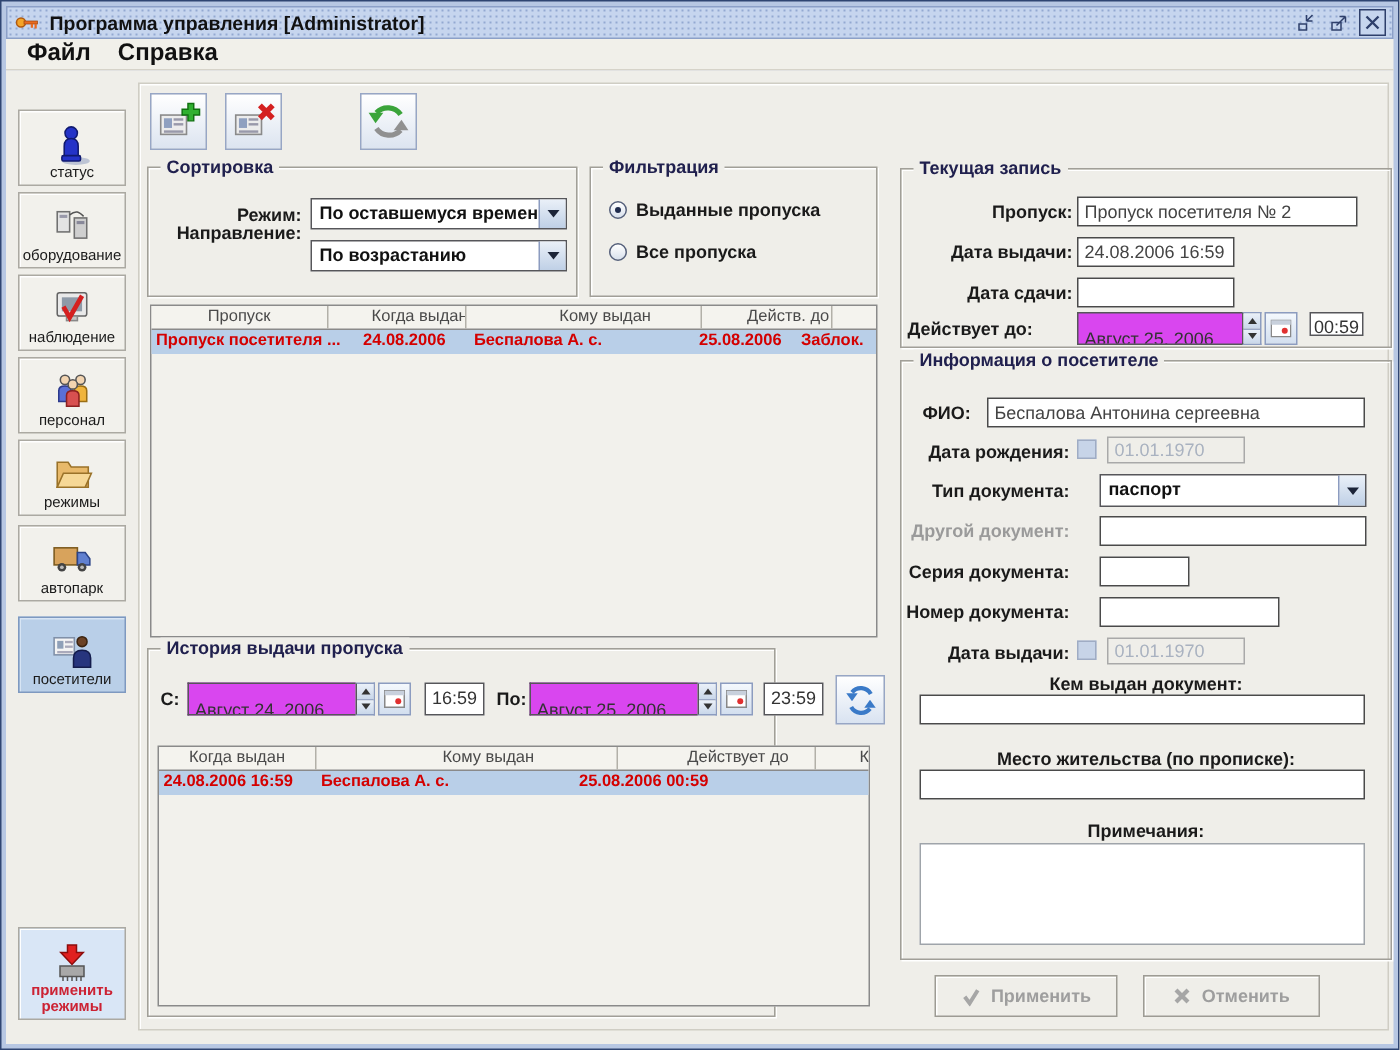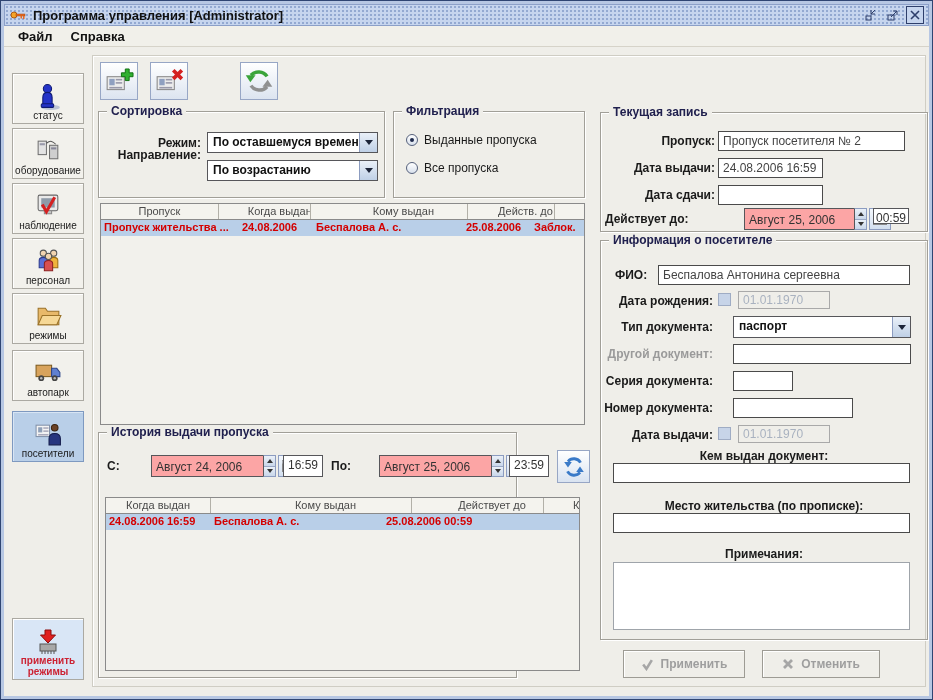--- a/index.html
+++ b/index.html
@@ -11,21 +11,21 @@
               background-color:#C6D5EE;
               background-image:radial-gradient(#93A9D1 1px, transparent 1px);
               background-size:4px 4px; border:1px solid #8CA0C8; }
   .title { flex:1; margin-left:6px; font-size:13px; font-weight:bold; color:#111; }
   .win-controls { display:flex; align-items:center; gap:4px; }
   .win-glyph { width:18px; height:18px; display:flex; align-items:center; justify-content:center; cursor:default; }
   .win-close { border:1px solid #2E3F6B; background:#C6D5EE; }
   
   .menubar { height:21px; background:#F1F0EA; border-bottom:1px solid #D6D3C9;
              display:flex; align-items:center; padding-left:6px; gap:2px; }
-  .menu-item { font-size:13px; font-weight:bold; color:#111; padding:2px 8px; }
+  .menu-item { font-size:16px; font-weight:bold; color:#111; padding:2px 8px; }
   
   .client { position:relative; height:649px; background:#EFEEE9; overflow:hidden; }
   .panel-outline { position:absolute; left:88px; top:8px; width:834px; height:632px;
                    border:1px solid #CFCDC4; box-shadow:inset 1px 1px 0 #fff; }
   
   .sidebar { position:absolute; left:2px; top:4px; width:84px; height:641px; }
   .side-btn { position:absolute; left:6px; width:72px; height:51px; background:#F2F1EC;
               border:1px solid #ABA9A2; box-shadow:inset 1px 1px 0 #fff;
               display:flex; flex-direction:column; align-items:center; justify-content:flex-end;
               padding-bottom:2px; cursor:default; }
@@ -54,37 +54,37 @@
   .tri-up-s { width:0; height:0; border-left:3px solid transparent; border-right:3px solid transparent;
               border-bottom:4px solid #333; }
   .tri-dn-s { width:0; height:0; border-left:3px solid transparent; border-right:3px solid transparent;
               border-top:4px solid #333; }
   
   .radio-row { position:absolute; display:flex; align-items:center; gap:6px; }
   .radio { width:12px; height:12px; border-radius:50%; border:1px solid #56617C;
            background:linear-gradient(#FFFFFF,#D8E0EC); position:relative; }
   .radio.sel::after { content:""; position:absolute; left:3px; top:3px; width:4px; height:4px;
                       border-radius:50%; background:#1F2B4D; }
-  .radio-lbl { font-size:12px; font-weight:normal; color:#1a1a1a; }
+  .radio-lbl { font-size:12px; font-weight:bold; color:#1a1a1a; }
   
   .tbl { position:absolute; border:1px solid #8A8A8A; background:#F2F1EC; }
   .thead { display:flex; height:16px; border-bottom:1px solid #8A8A8A; background:#F4F3EE;gap:29px; }
   .th { font-size:11px; color:#4A4A4A; text-align:center; border-right:1px solid #B2B0A8;
         overflow:hidden; white-space:nowrap; line-height:15px; }
   .th:last-child { border-right:none; }
   .trow { display:flex; height:16px; background:#B9CFE8; cursor:default; }
   .td { font-size:11px; font-weight:bold; color:#D40000; padding:0 3px; overflow:hidden;
         white-space:nowrap; line-height:15px; }
   
   .tfield { position:absolute; background:#fff; border:1px solid #4A4A4A; font-family:inherit;
             font-size:12px; color:#444; padding:1px 4px; }
   .tfield.dis { background:transparent; border-color:#A9A9A9; color:#A9B2C0; }
   .tfield.notes { border-color:#9FA4AA; }
-  .dtext { background:#fca5a5; border:1px solid #56565A; border-right:none; font-size:12px;
-           color:#333; padding:4px 4px; overflow:hidden; white-space:nowrap;margin-left:26px; }
+  .dtext { background:#d946ef; border:1px solid #56565A; border-right:none; font-size:12px;
+           color:#333; padding:10px 4px; overflow:hidden; white-space:nowrap; }
   .timefield { position:absolute; background:#fff; border:1px solid #56565A; font-size:12px;
                color:#333; text-align:center; line-height:19px; }
   .spin { width:13px; display:flex; flex-direction:column; border:1px solid #8C9CC0; border-left:1px solid #56565A; }
   .spin > div { flex:1; background:linear-gradient(#EAF0F8,#C9D7EA); display:flex;
                 align-items:center; justify-content:center; }
   .spin > div:first-child { border-bottom:1px solid #9AA8C6; }
   .calbtn { width:22px; background:linear-gradient(#F4F8FD,#D3DFEF); border:1px solid #8C9CC0;
             margin-left:2px; display:flex; align-items:center; justify-content:center; cursor:default; }
   .drow { position:absolute; display:flex; align-items:stretch; height:22px; }
   .checkbox { position:absolute; width:13px; height:13px; background:#C7D4E8; border:1px solid #9FACC4; }
@@ -292,21 +292,21 @@
 
     <div class="tbl" style="left:96px;top:156px;width:485px;height:222px">
       <div class="thead">
         <span class="th" style="width:138px">Пропуск</span>
         <span class="th" style="width:74px">Когда выдан</span>
         <span class="th" style="width:150px">Кому выдан</span>
         <span class="th" style="width:68px">Действ. до</span>
         <span class="th" style="flex:1">Статус</span>
       </div>
       <div class="trow">
-        <span class="td" style="width:138px">Пропуск жительства ...</span>
+        <span class="td" style="width:138px">Пропуск посетителя ...</span>
         <span class="td" style="width:74px">24.08.2006</span>
         <span class="td" style="width:150px">Беспалова А. с.</span>
         <span class="td" style="width:68px">25.08.2006</span>
         <span class="td" style="flex:1">Заблок.</span>
       </div>
     </div>
 
     <div class="grp" style="left:94px;top:385px;width:419px;height:246px">
       <span class="grp-title">История выдачи пропуска</span>
 

